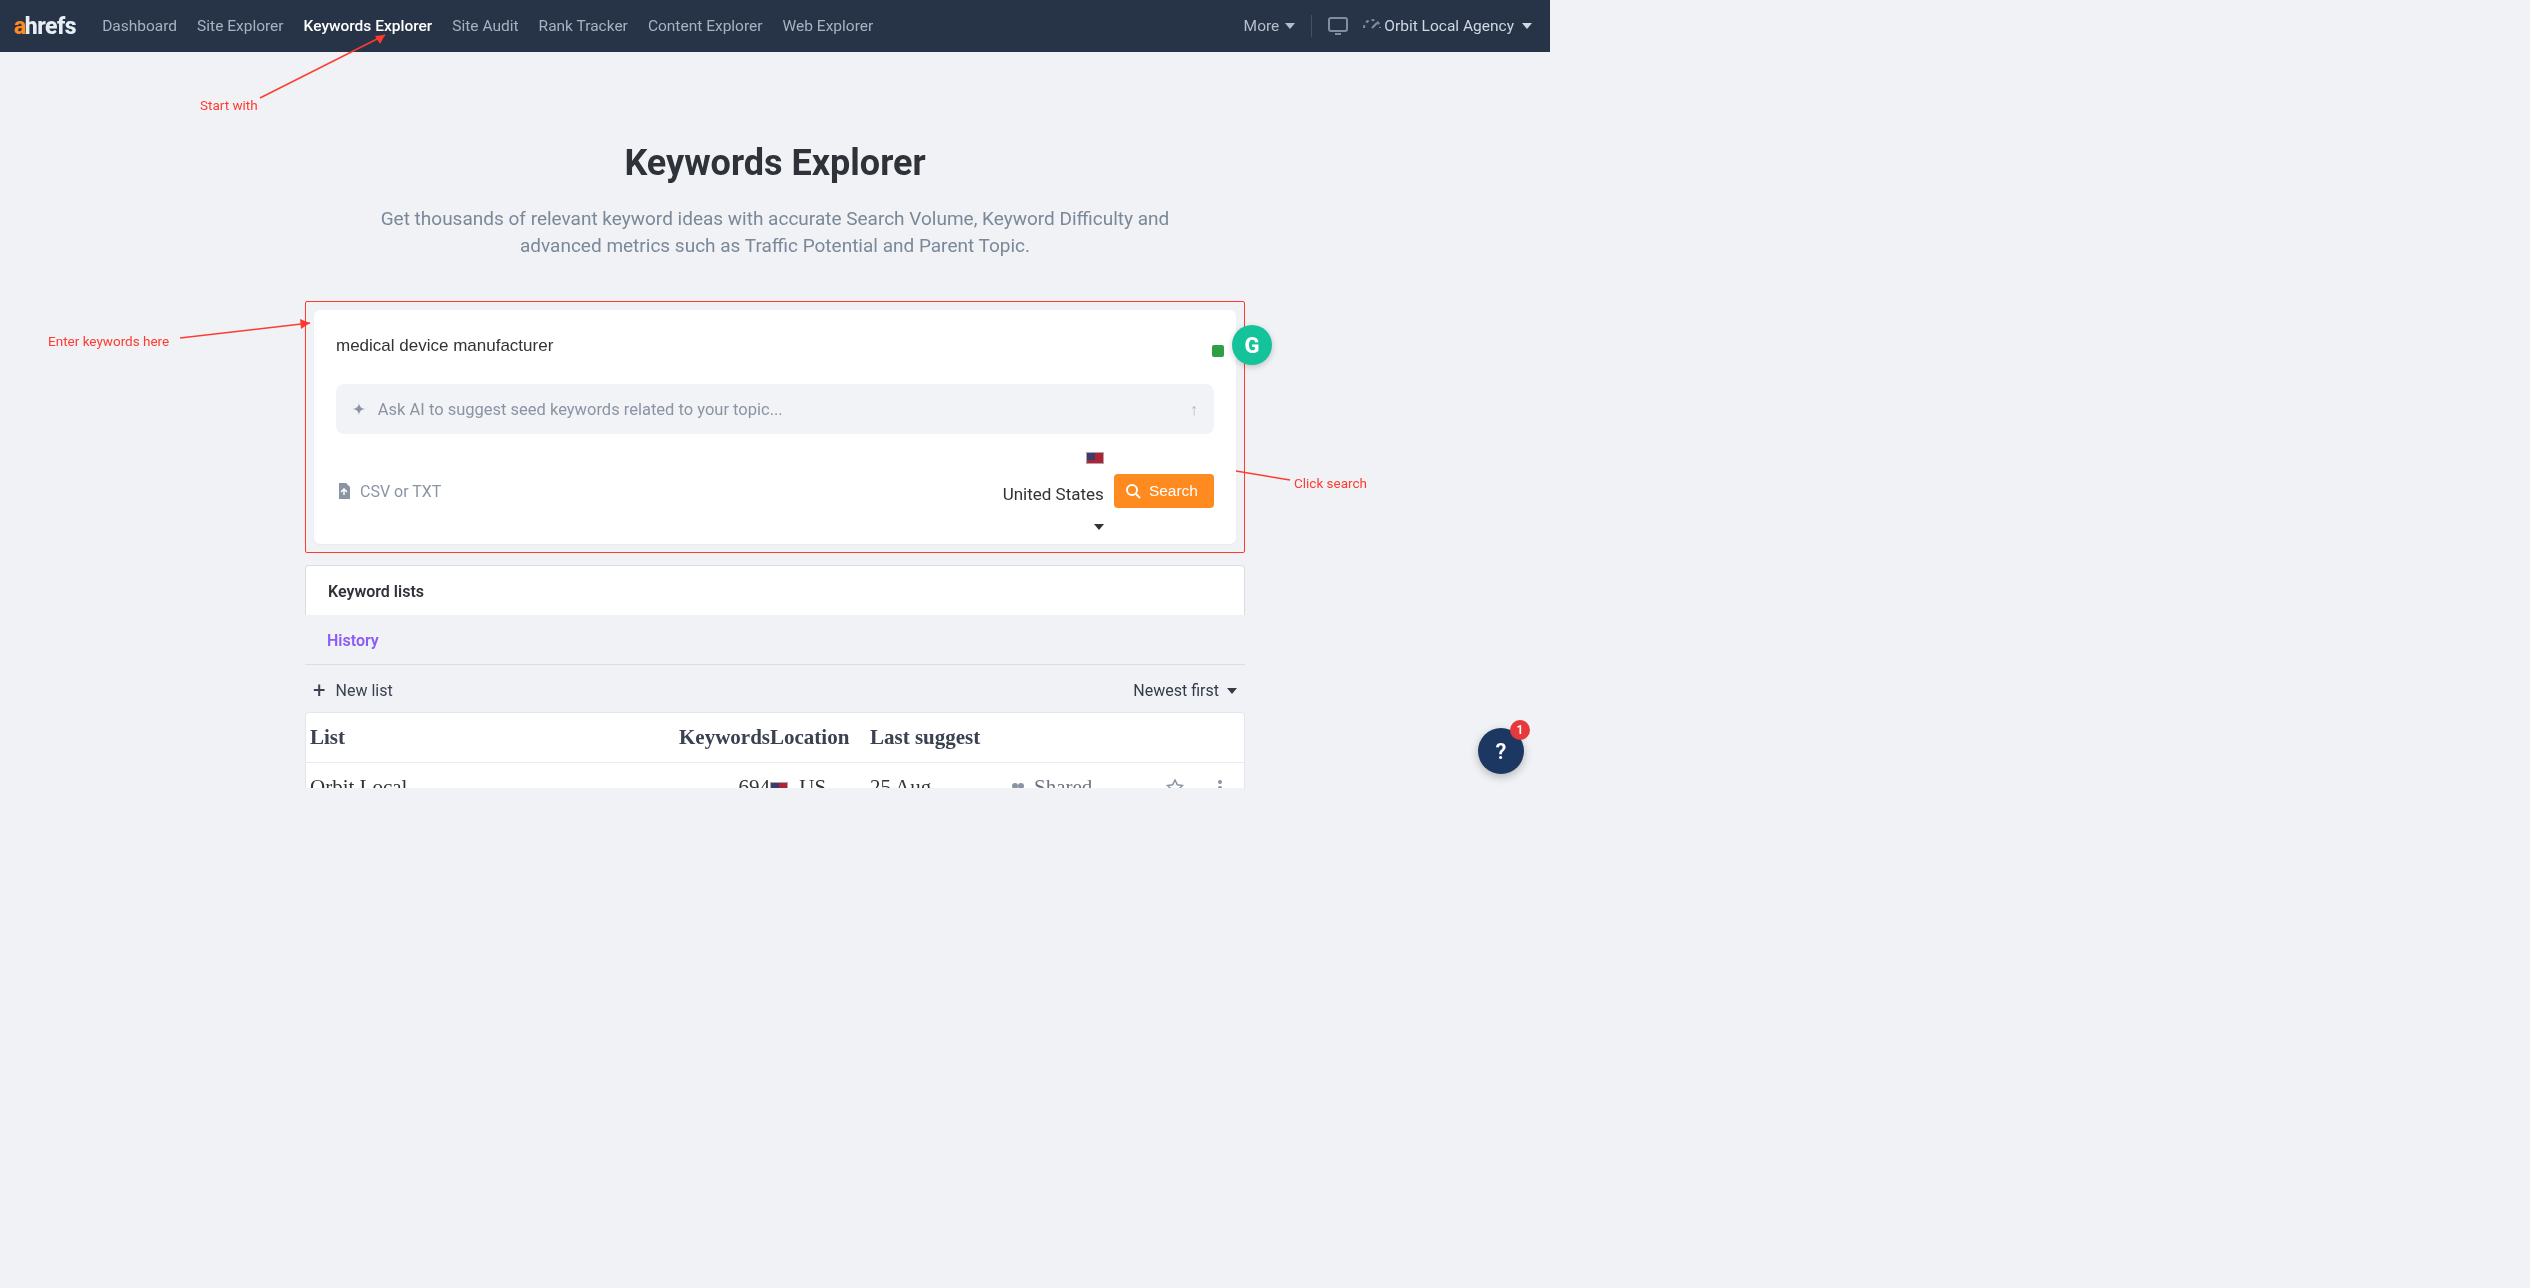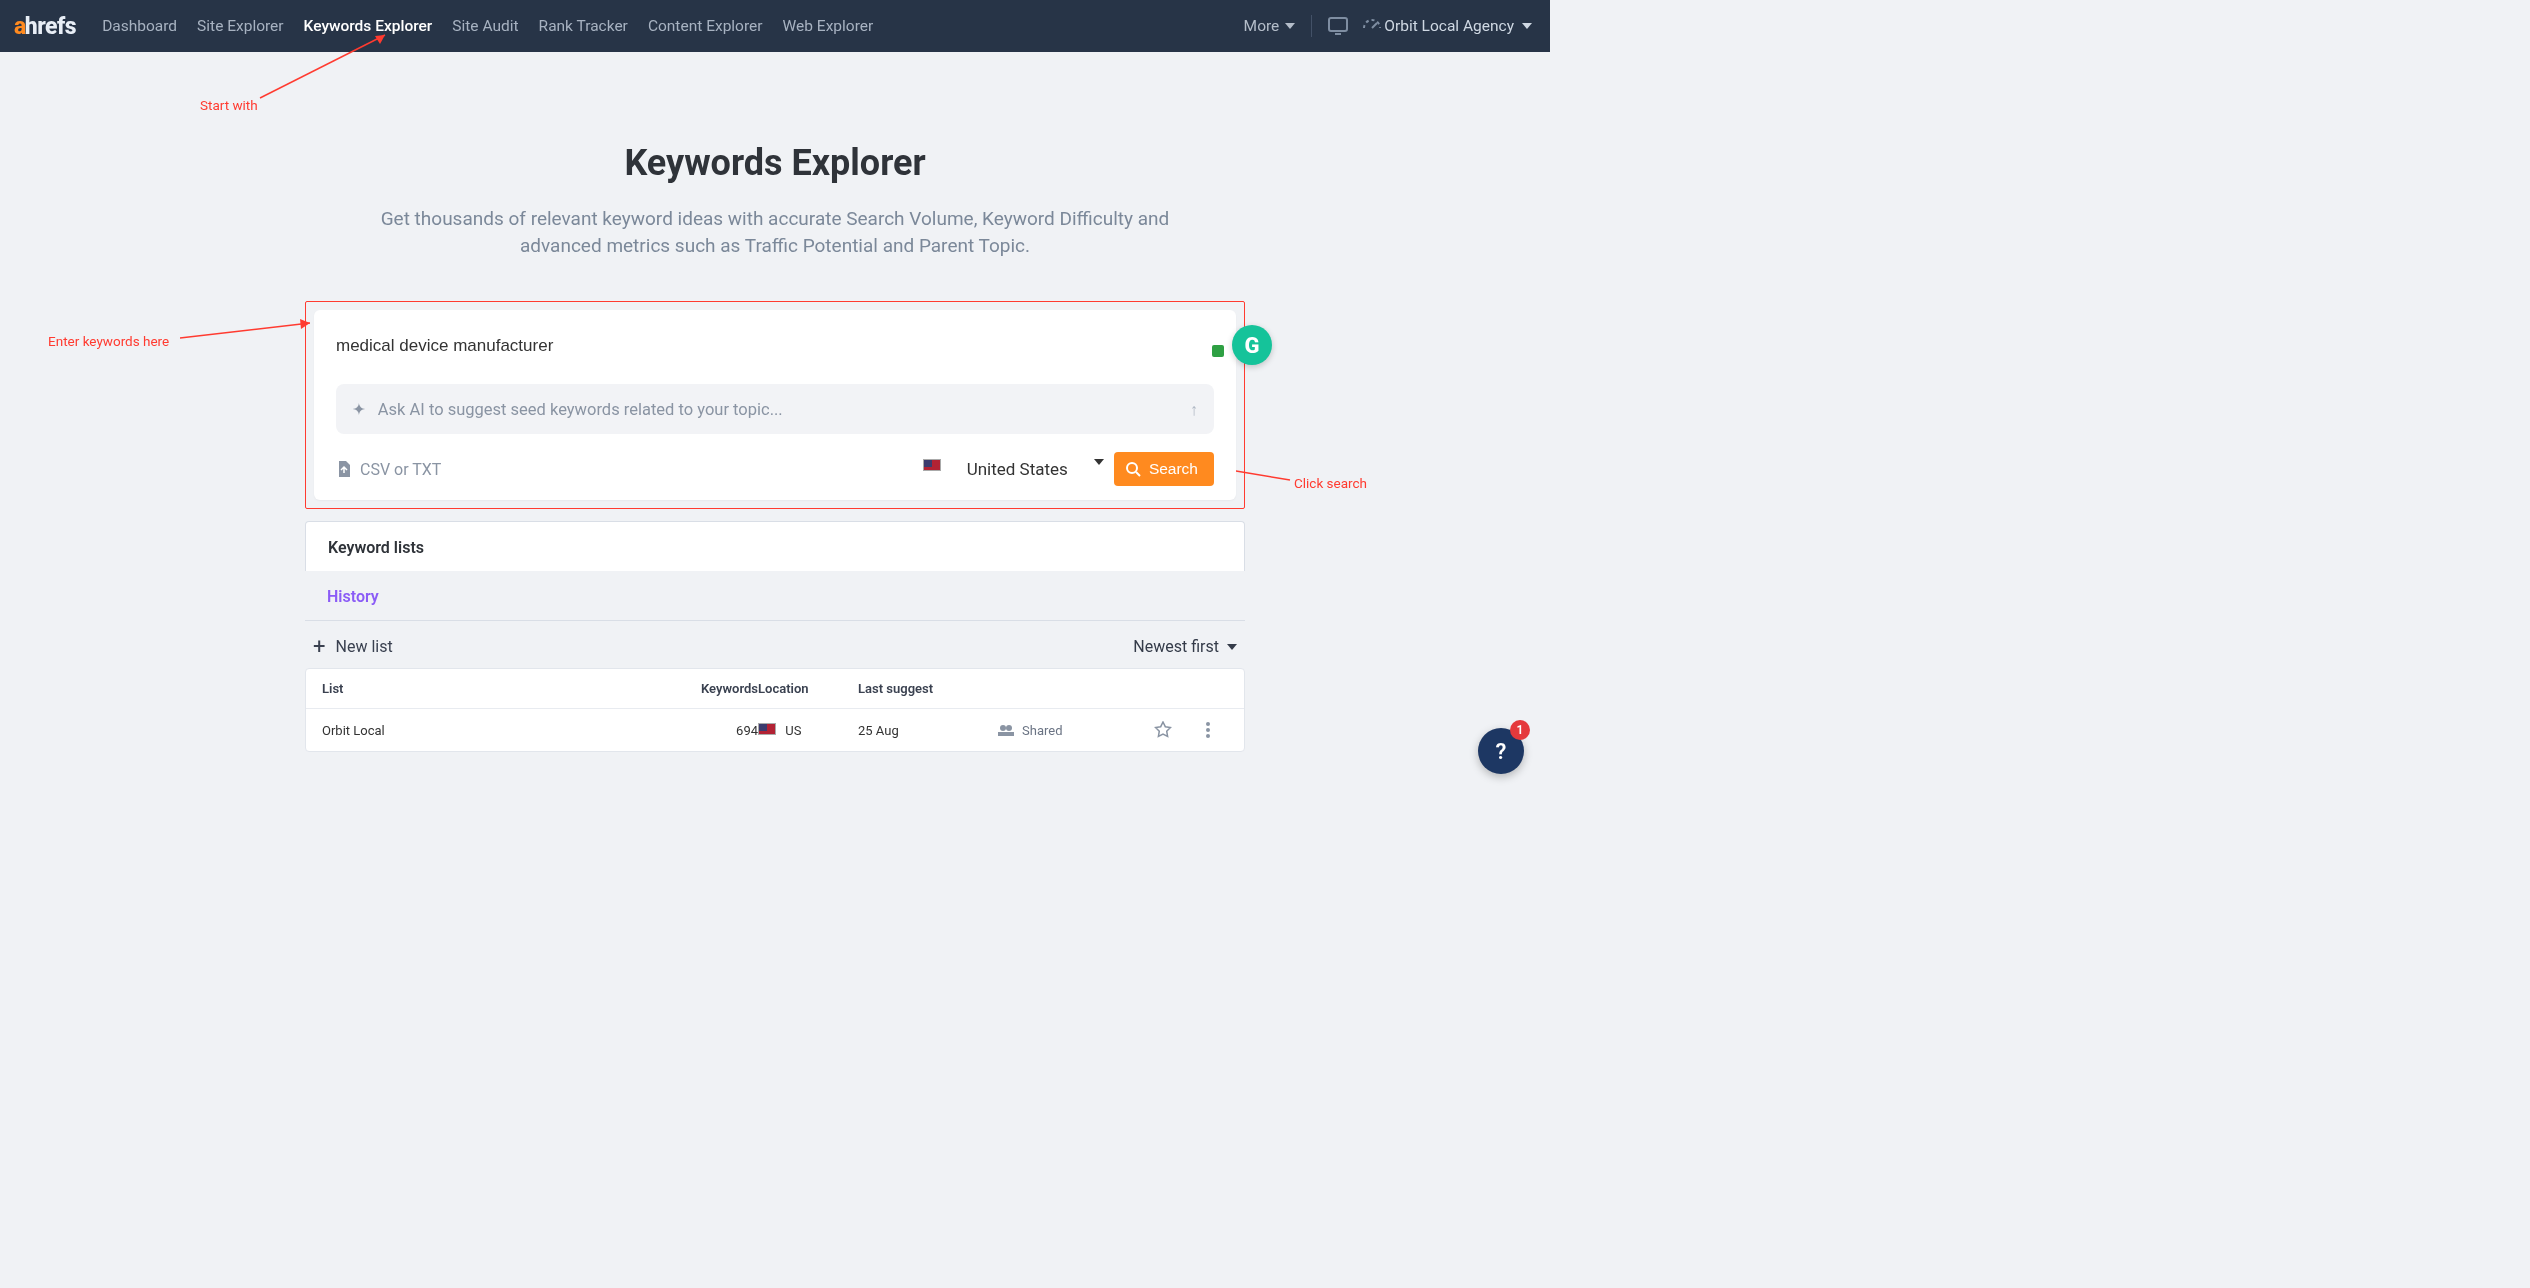--- a/index.html
+++ b/index.html
@@ -102,22 +102,22 @@
     align-items: center;
     margin-top: 18px;
     gap: 10px;
   }
   .csv-btn {
     display: flex; align-items: center; gap: 8px;
     color: #8a94a3; font-size: 16px; cursor: pointer;
   }
   .footer-spacer { flex: 1; }
   .country-dd {
-    display: flex; align-items: flex-start; gap: 26px;
-    font-size: 17px; color: #333; cursor: pointer;
+    display: flex; align-items: flex-end; gap: 20px;
+    font-size: 17px; color: #333; cursor: pointer; flex-direction: column;
   }
   .flag-us {
     width: 18px; height: 12px; display: inline-block;
     background: linear-gradient(#b22234, #b22234);
     position: relative; border: 0.5px solid #aaa;
   }
   .flag-us::before {
     content: ""; position: absolute; left: 0; top: 0; width: 8px; height: 7px;
     background: #3c3b6e;
   }
@@ -175,22 +175,23 @@
   .table {
     background: #fff;
     border: 1px solid #e2e6ec;
     border-radius: 4px;
     overflow: hidden;
   }
   .thead, .trow {
     display: grid;
     grid-template-columns: 1fr 100px 100px 140px 140px 50px 40px;
     align-items: center;
-    padding: 12px 16px;
-    font-size: 13px;
+    padding: 12px 4px;
+    font-size: 21px;
+    font-family: Liberation Serif, serif;
   }
   .thead {
     color: #3a4150; font-weight: 600;
     border-bottom: 1px solid #e8ebf0;
   }
   .trow { color: #333; }
   .shared { display: flex; align-items: center; gap: 8px; color: #6b7484; }
   .right { text-align: right; }
   .star-cell, .more-cell { display:flex; justify-content:center; color:#8a94a3; cursor:pointer; }
 

